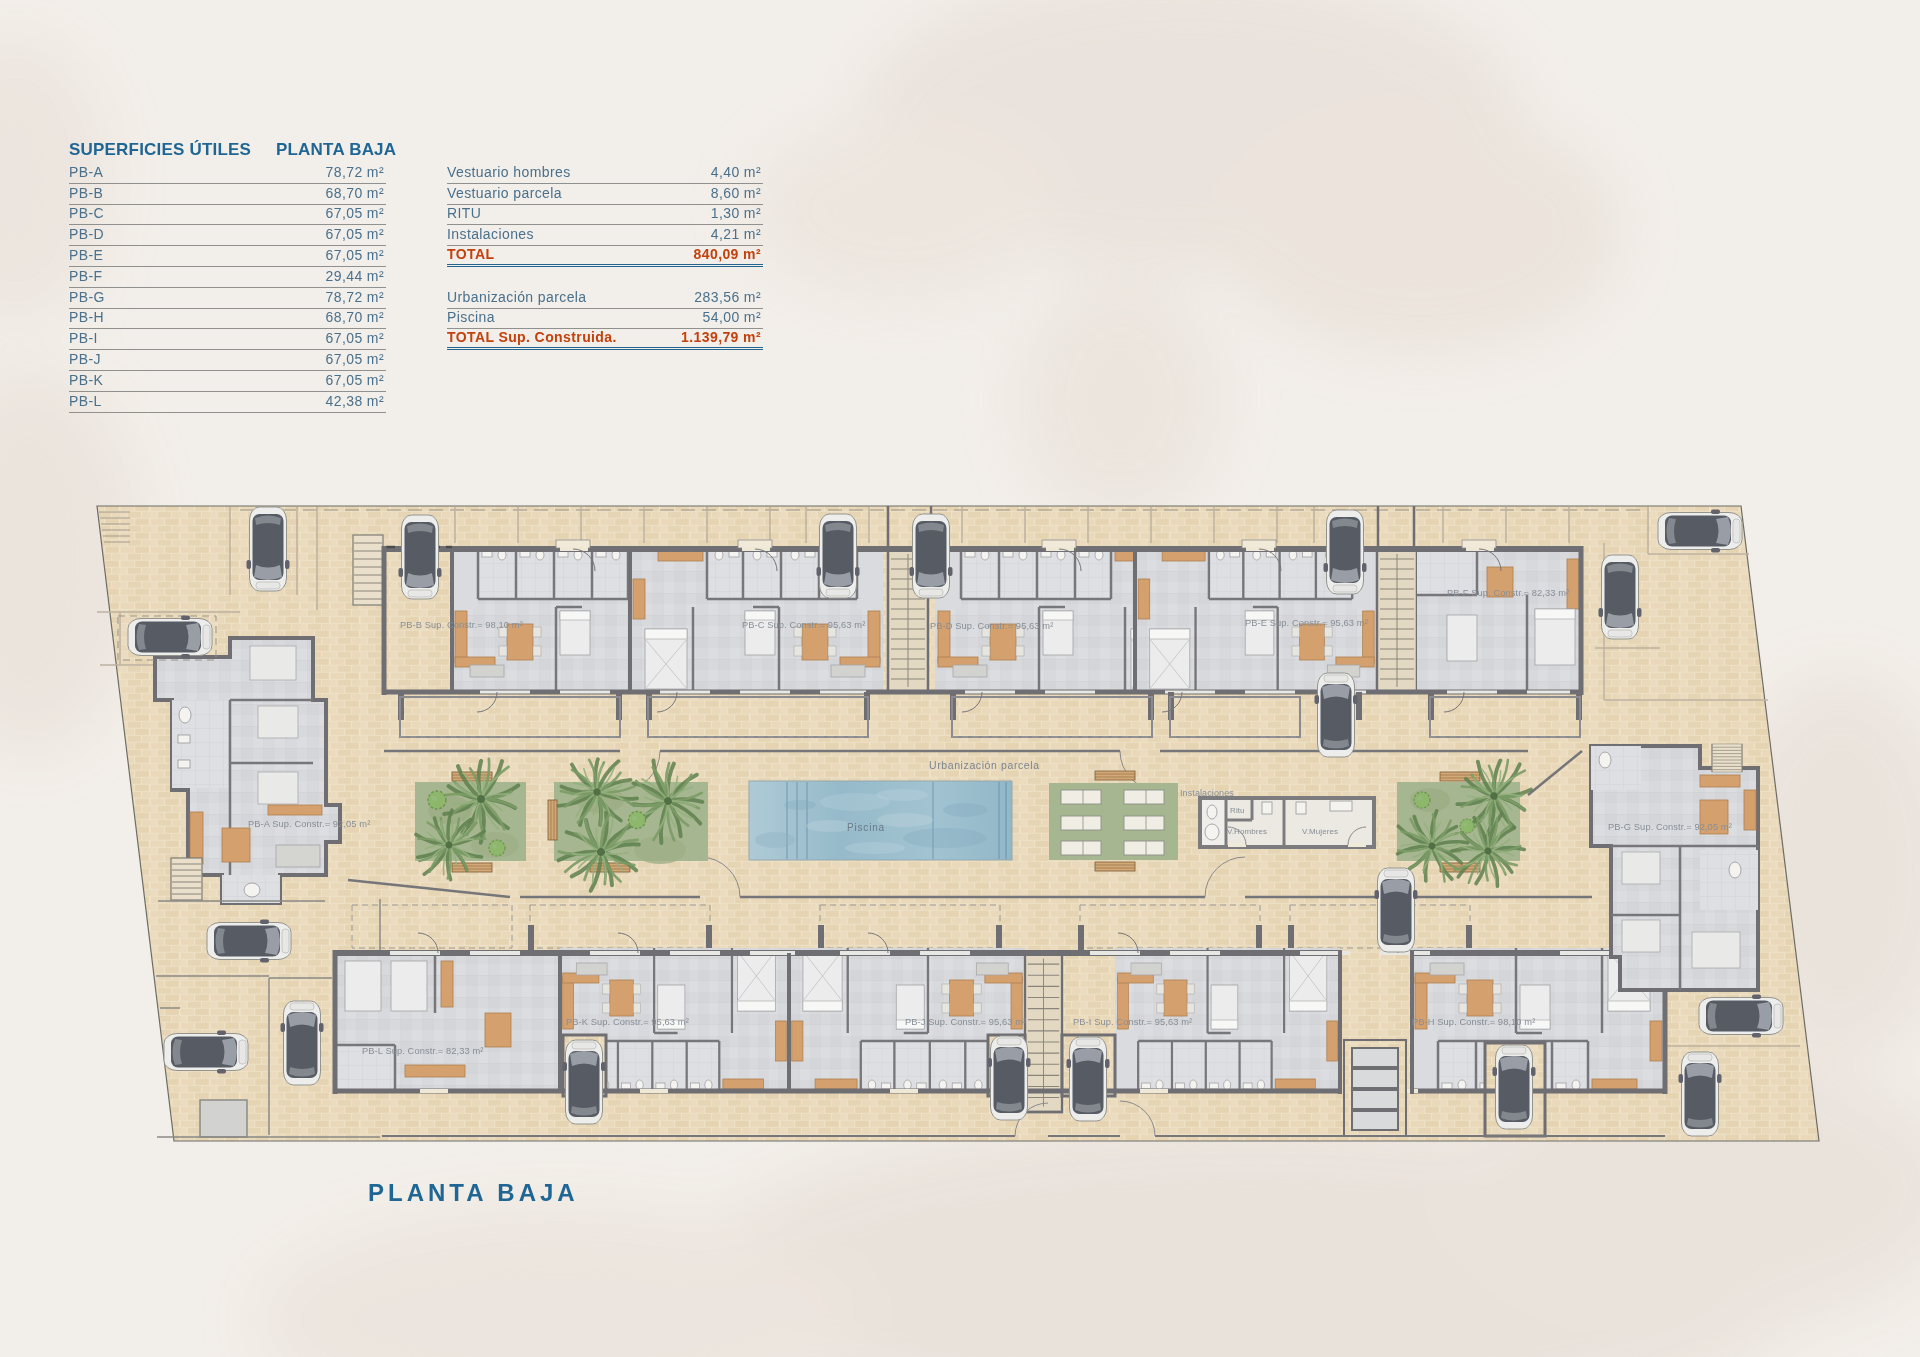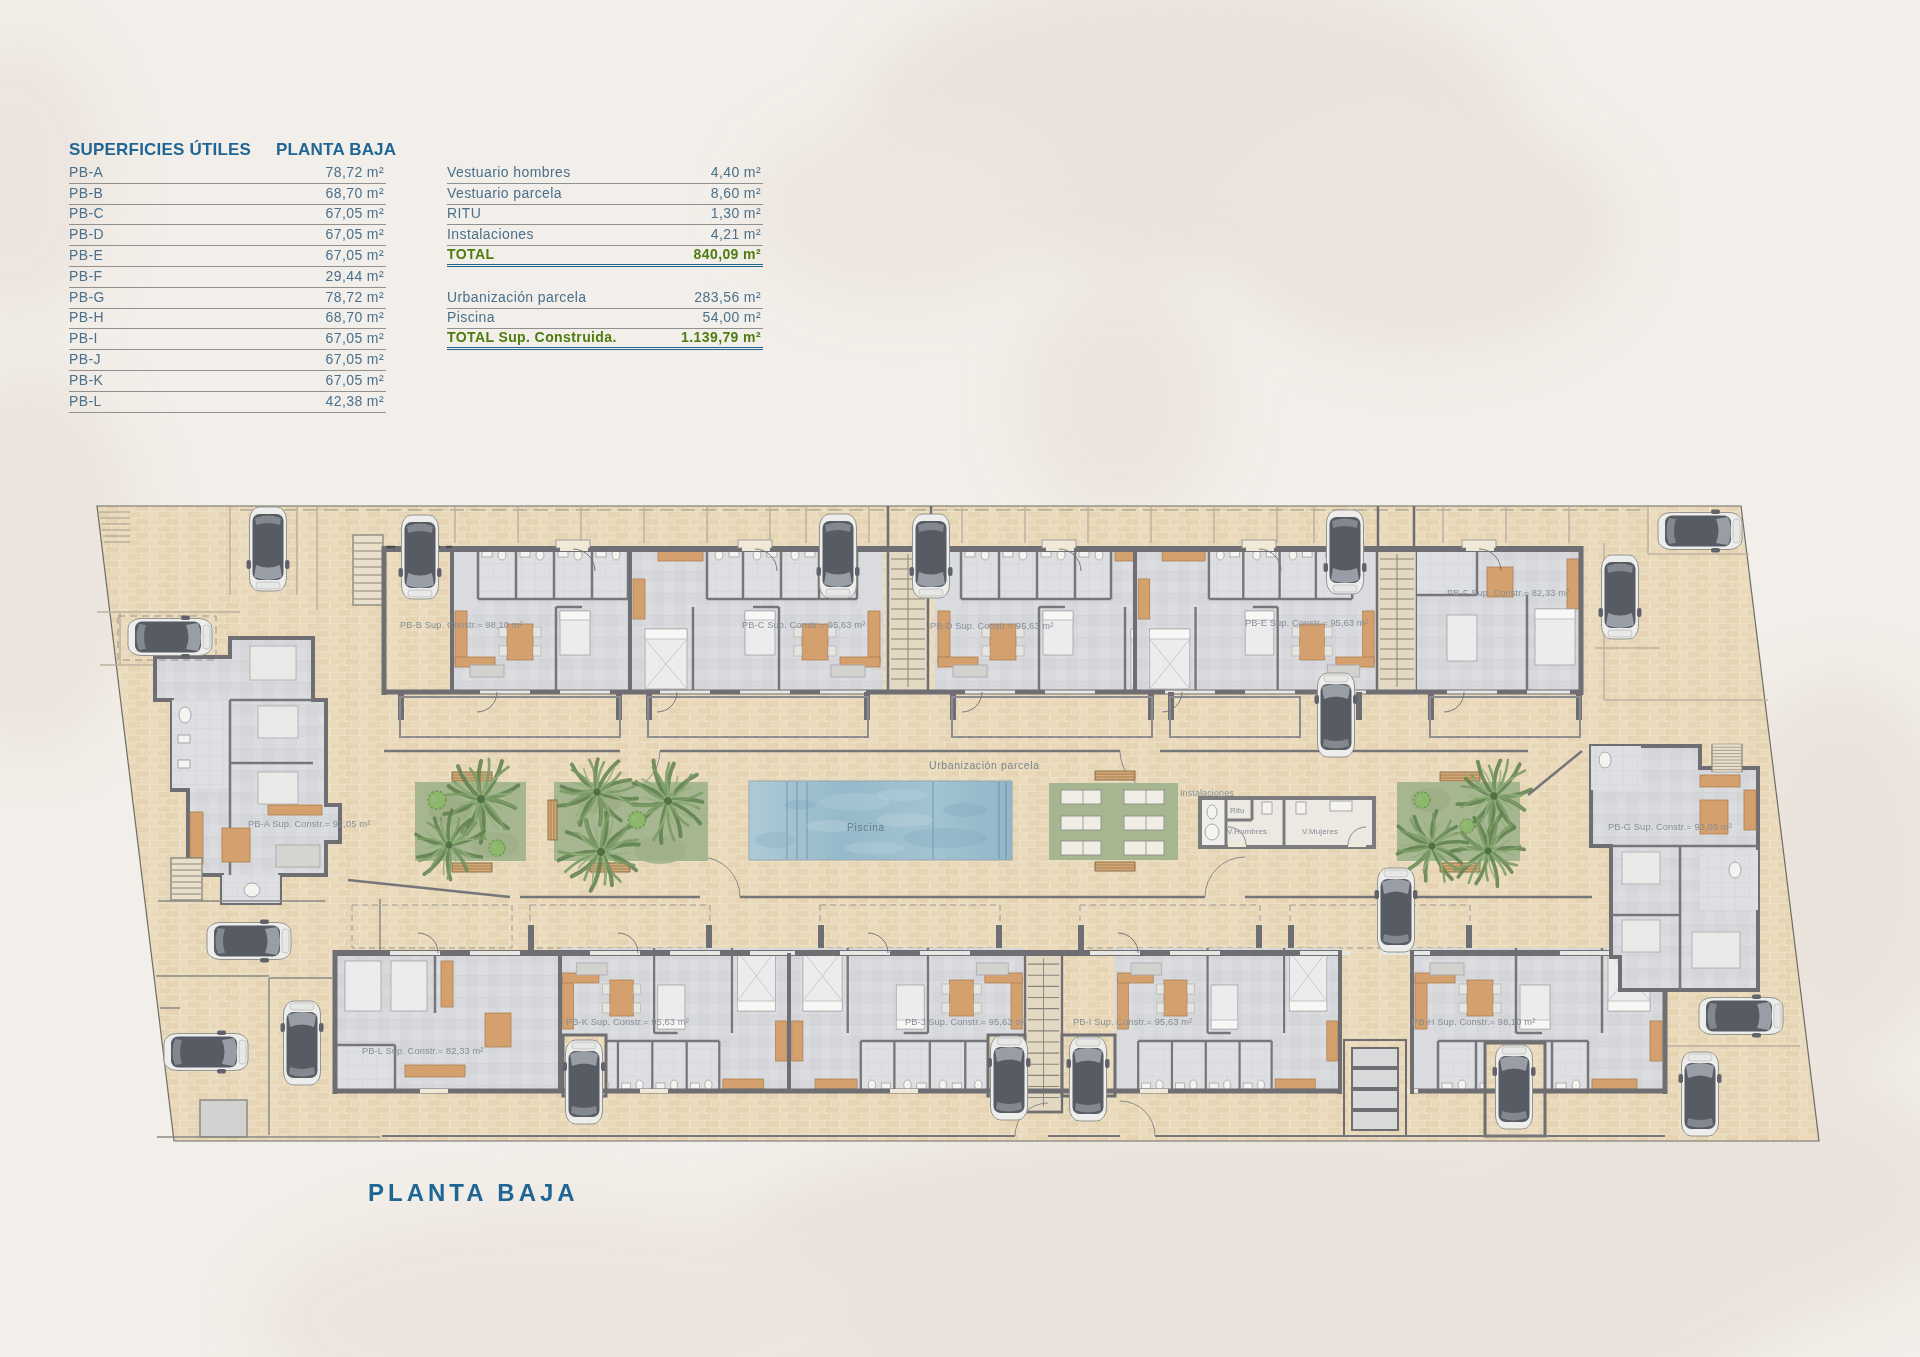--- a/index.html
+++ b/index.html
@@ -2,21 +2,21 @@
 <html><head>
 <meta charset="utf-8">
 <style>
 html,body{margin:0;padding:0;background:#f2eee9;width:1920px;height:1357px;overflow:hidden;}
 *{box-sizing:border-box;}
 #page{position:relative;width:1920px;height:1357px;font-family:"Liberation Sans",sans-serif;}
 svg{position:absolute;top:0;left:0;}
 .tbl{position:absolute;font-family:"Liberation Sans",sans-serif;color:#49708c;font-size:14px;letter-spacing:.4px;}
 .row{display:flex;justify-content:space-between;align-items:center;height:20.8px;border-bottom:1px solid #90908e;padding:0 2px 2px 0;}
 .row.nob{border-bottom:none;}
-.row.tot{color:#4d7c0f;font-weight:bold;border-bottom:3px double #226590;}
+.row.tot{color:#c2410c;font-weight:bold;border-bottom:3px double #226590;}
 h1{position:absolute;margin:0;font-size:17px;font-weight:bold;color:#1f6695;letter-spacing:.2px;white-space:nowrap;}
 </style>
 </head>
 <body>
 <div id="page">
 <svg width="1920" height="1357" viewBox="0 0 1920 1357">
 <defs>
 
 <pattern id="brick" width="30" height="14" patternUnits="userSpaceOnUse">
   <rect width="30" height="14" fill="#efe4ca"></rect>

